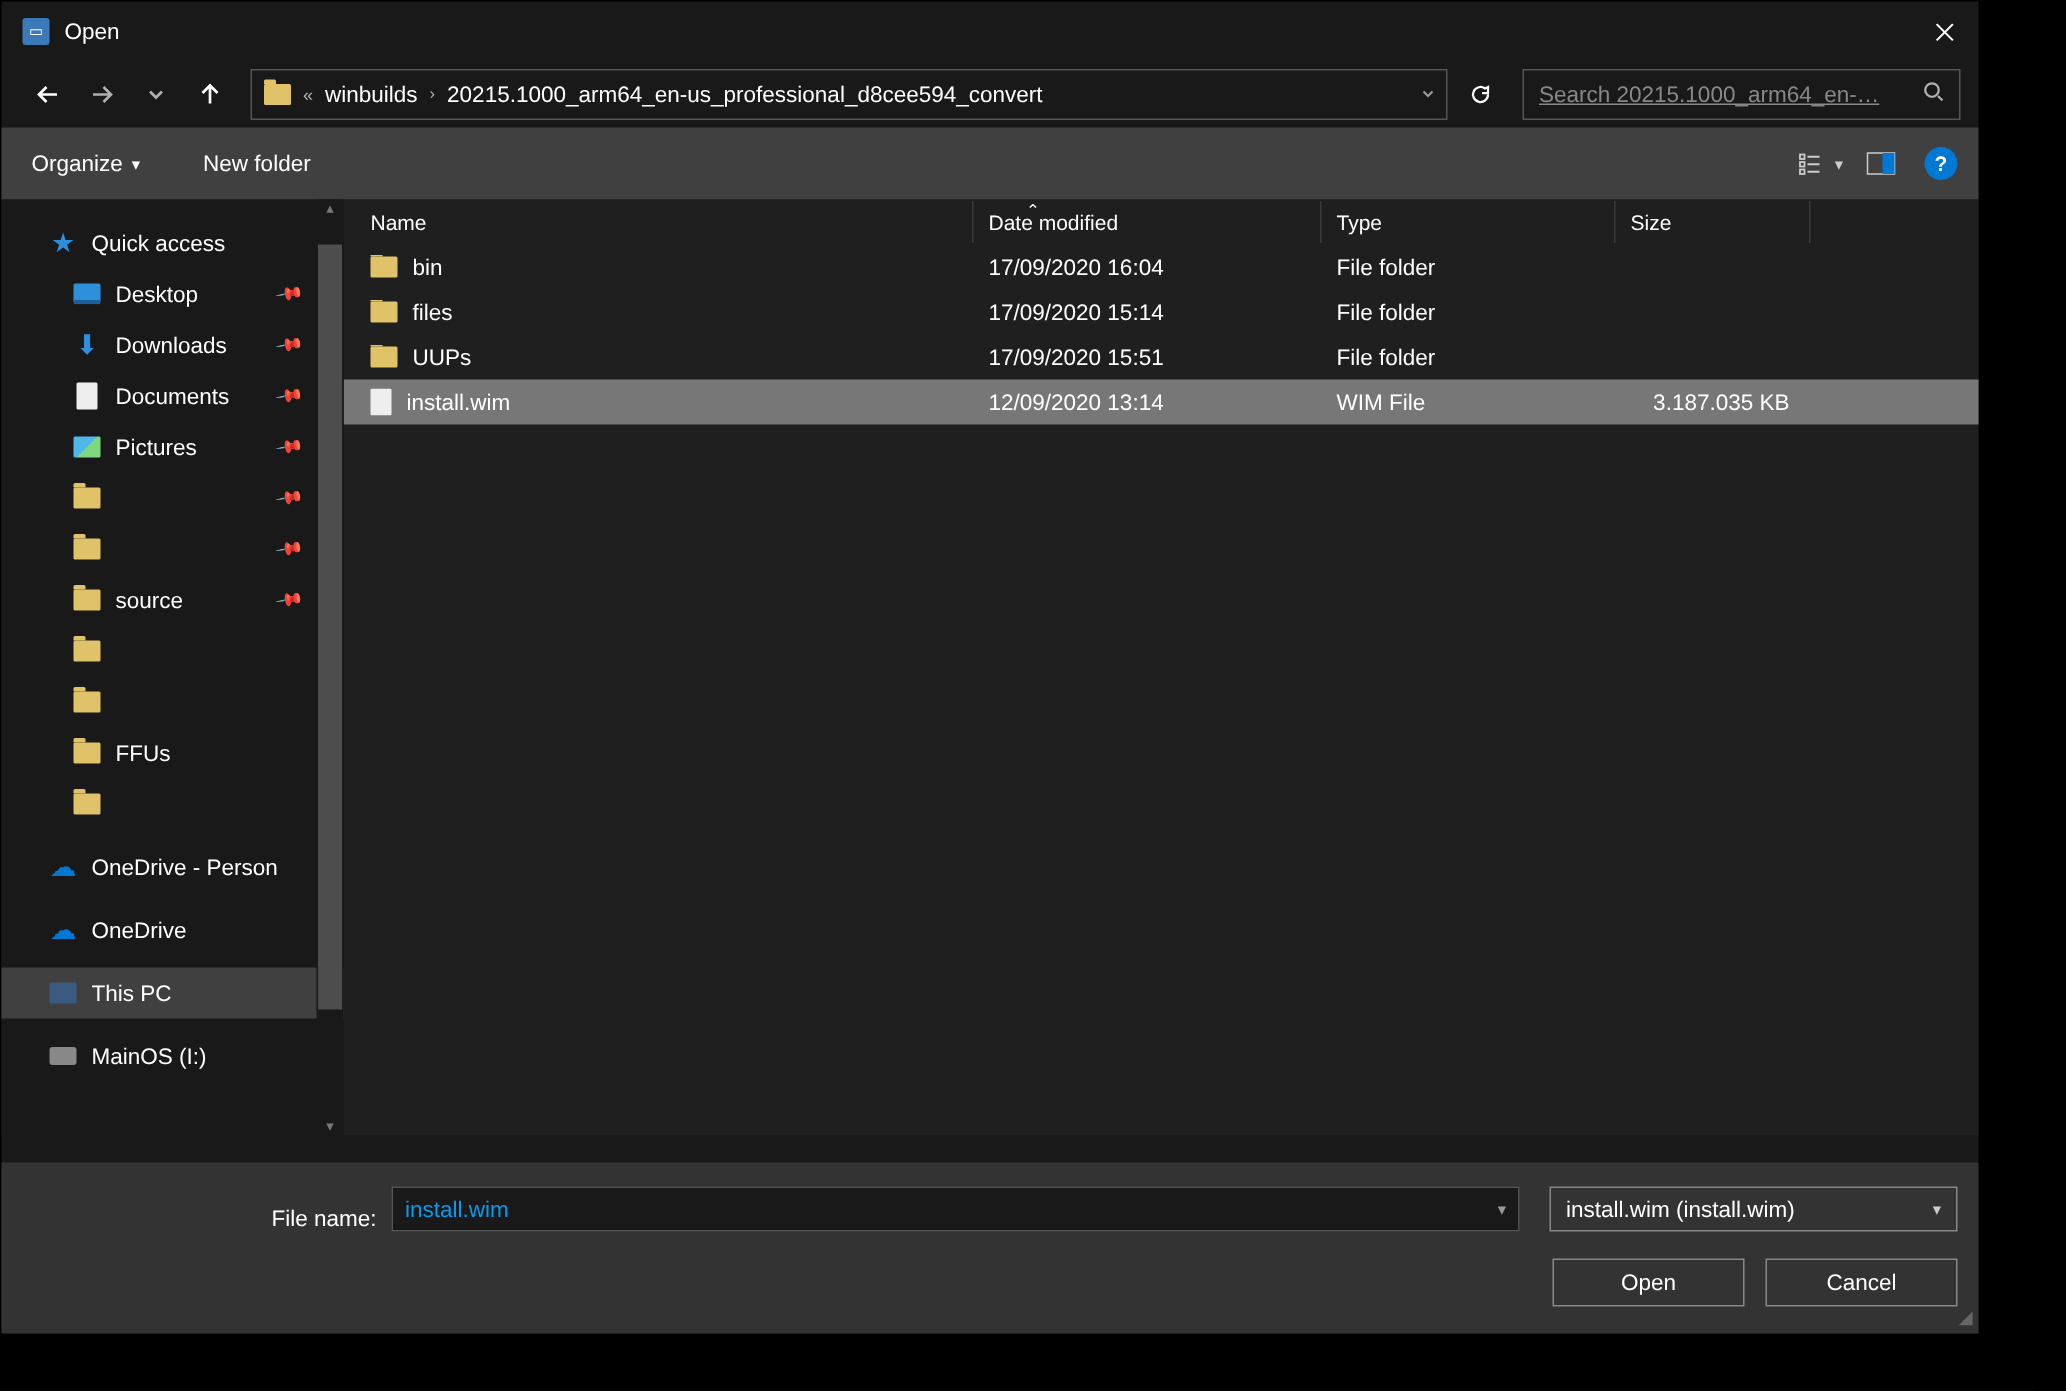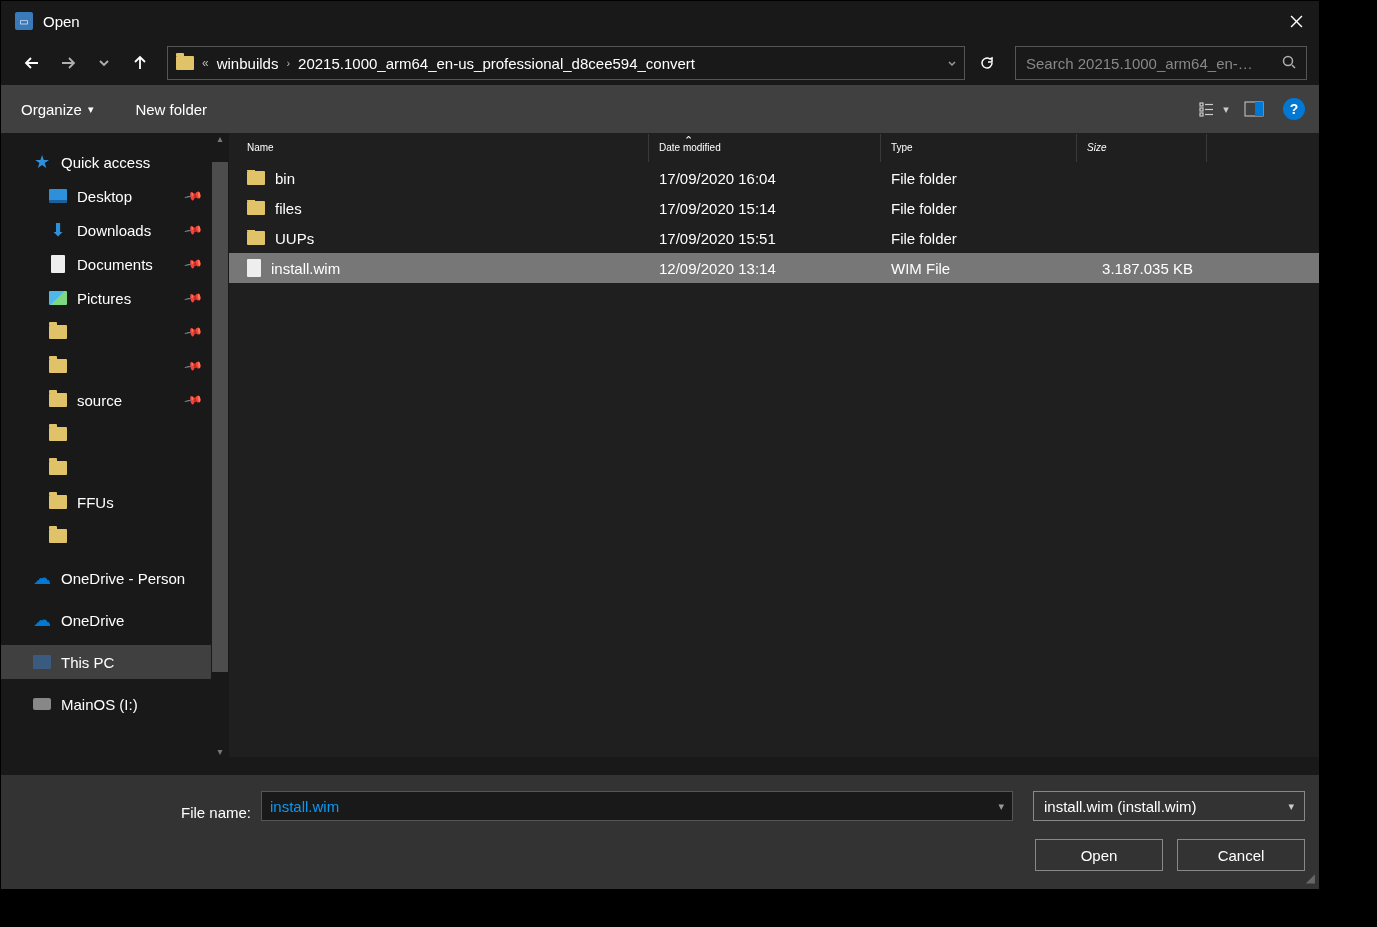--- a/index.html
+++ b/index.html
@@ -19,21 +19,21 @@
 .navbtn { width: 34px; height: 34px; display:flex; align-items:center; justify-content:center; color:#b0b0b0; }
 .navbtn svg { width: 16px; height: 16px; stroke: currentColor; fill: none; stroke-width: 1.8; }
 .navbtn.enabled { color: #fff; }
 .addrbar { flex: 1; height: 34px; border: 1px solid #555; margin-left: 8px; display:flex; align-items:center; padding: 0 6px 0 8px; gap: 8px; color:#fff; background:#191919; }
 .folder-mini { width:18px; height:14px; background:#e0c268; border-radius:1px; position:relative; }
 .folder-mini::before { content:''; position:absolute; top:-3px; left:0; width:8px; height:3px; background:#e0c268; border-radius:1px 1px 0 0;}
 .crumb { color:#fff; }
 .chev { color:#b8b8b8; font-size:12px; }
 .addr-drop { margin-left:auto; color:#9a9a9a; }
 .refresh { width:40px; height:34px; display:flex; align-items:center; justify-content:center; color:#fff; }
-.searchbox { width: 292px; height:34px; border:1px solid #555; margin-left: 6px; display:flex; align-items:center; padding: 0 10px; color:#888; background:#191919; gap:4px; }
+.searchbox { width: 292px; height:34px; border:1px solid #555; margin-left: 6px; display:flex; align-items:center; padding: 0 10px; color:#888; background:#191919; gap:4px;text-decoration:underline; }
 .searchbox .mag { margin-left:auto; color:#b0b0b0; }
 
 
 .toolbar { height: 48px; display:flex; align-items:center; padding: 0 14px 0 20px; background:#404040; }
 .orgbtn { color:#fff; display:flex; align-items:center; gap:6px; }
 .newfolder { color:#fff; margin-left: 42px; }
 .spacer { flex:1; }
 .viewbtn { width:34px; height:28px; display:flex; align-items:center; justify-content:center; margin-left:6px; color:#ccc; }
 .helpbtn { width:22px; height:22px; border-radius:50%; background:#0078d4; color:#fff; display:flex; align-items:center; justify-content:center; font-weight:bold; margin-left: 12px; font-size:14px;}
 
@@ -56,25 +56,25 @@
 .doc-ico { width:14px; height:18px; background:#eee; border-radius:1px; }
 .pic-ico { width:18px; height:14px; background: linear-gradient(135deg,#4fb8e8 50%,#7fd87f 50%); border-radius:1px; }
 .cloud-ico { color:#0078d4; font-size:18px; }
 .pc-ico { width:20px; height:14px; background:#3a5a80; border-radius:1px; }
 .drive-ico { width:20px; height:12px; background:#888; border-radius:2px; }
 .pin { margin-left:auto; margin-right: 28px; color:#666; font-size:12px; transform: rotate(35deg);}
 
 
 .filelist { flex:1; background:#201f1f; }
 .cols { height:30px; display:flex; align-items:center; border-bottom: 1px solid transparent; }
-.col { padding:0 10px; color:#fff; border-right: 1px solid #3a3a3a; font-size:10px; height:28px; display:flex; align-items:center; }
+.col { padding:0 10px; color:#fff; border-right: 1px solid #3a3a3a; font-size:14px; height:28px; display:flex; align-items:center; }
 .col-name { width: 420px; padding-left:18px;}
 .col-date { width: 232px; }
 .col-type { width: 196px; }
-.col-size { width: 130px; justify-content:flex-start;font-style:italic; }
+.col-size { width: 130px; justify-content:flex-start; }
 .sort-arrow { color:#fff; font-size:11px; position:absolute; left: 455px; top: 1px;}
 
 .colwrap { position: relative; }
 
 .row { height: 30px; display:flex; align-items:center; color:#fff; }
 .row.selected { background:#777; }
 .cell { padding: 0 10px; overflow:hidden; white-space:nowrap; text-overflow:ellipsis; }
 .cell-name { width:420px; padding-left:18px; display:flex; align-items:center; gap:10px;}
 .cell-date { width:232px;}
 .cell-type { width:196px;}

